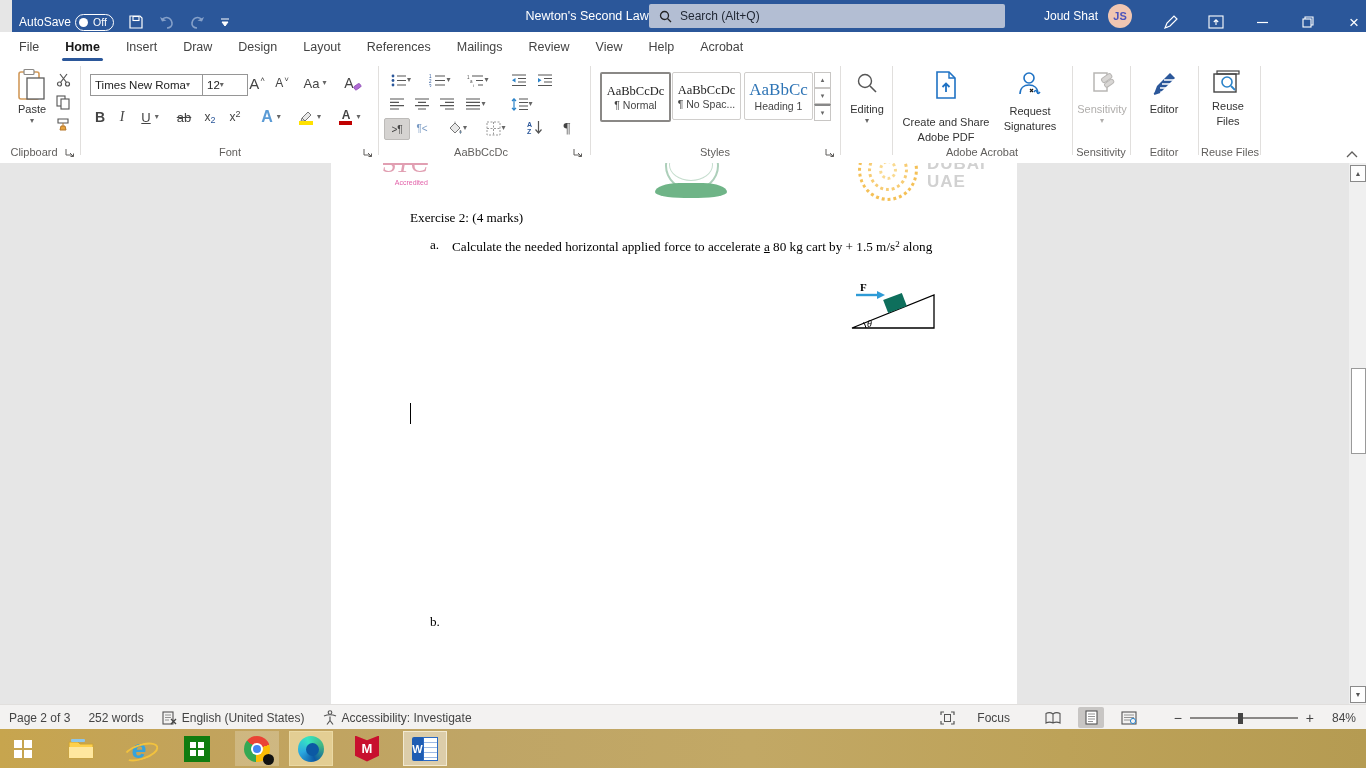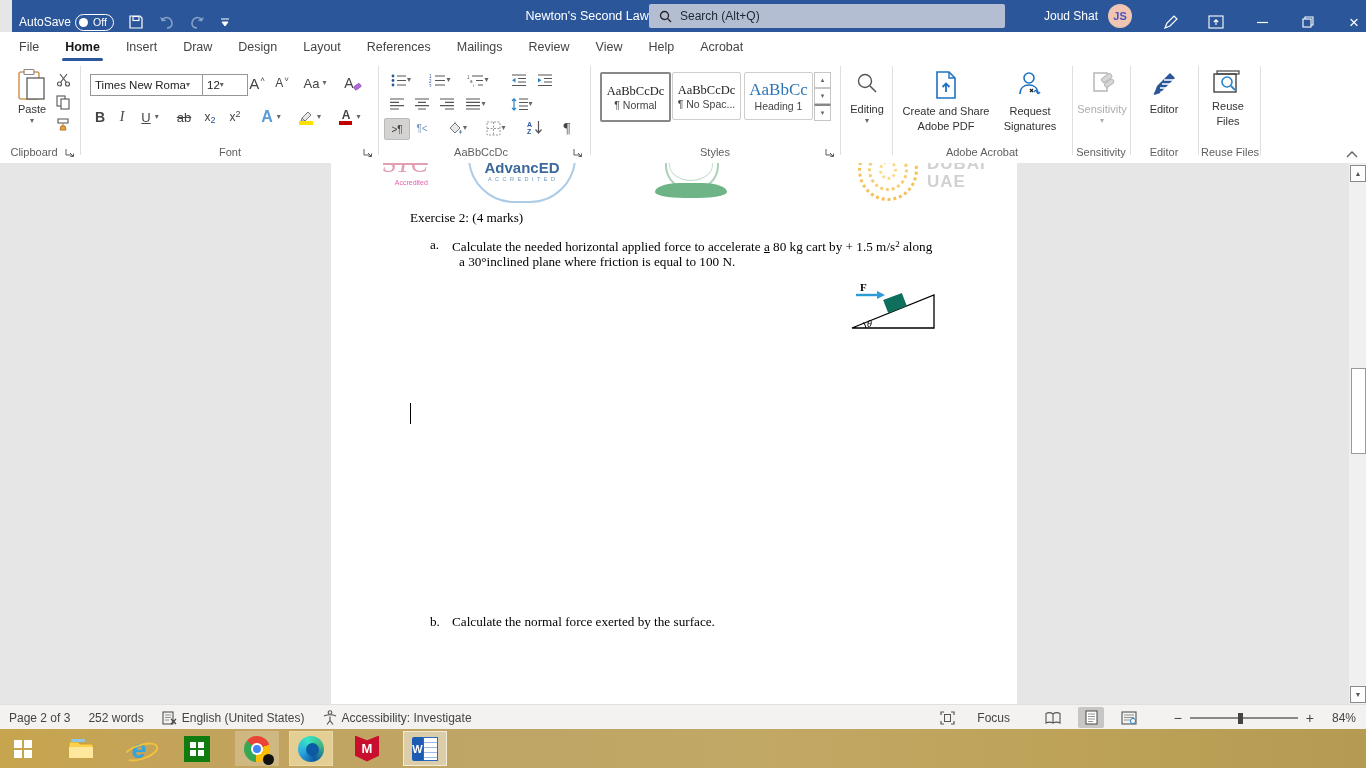--- a/index.html
+++ b/index.html
@@ -440,21 +440,21 @@
     <span style="margin-top:8px">Editing</span>
     <span class="caret">▾</span>
   </div>
 
   <div class="bigbtn" style="left:898px;top:8px;width:96px">
     <svg width="26" height="30" viewBox="0 0 26 30">
         <path d="M4 2 h12 l6 6 v20 h-18 z" fill="none" stroke="#1f72c4" stroke-width="1.6"></path>
         <path d="M16 2 v6 h6" fill="none" stroke="#1f72c4" stroke-width="1.4"></path>
         <path d="M13 22 v-8 M9.5 17 L13 13.5 L16.5 17" fill="none" stroke="#1f72c4" stroke-width="1.8"></path>
       </svg>
-    <span style="margin-top:4px">Create and Share</span>
+    <span style="margin-top:15px">Create and Share</span>
     <span>Adobe PDF</span>
   </div>
   <div class="bigbtn" style="left:996px;top:8px;width:68px">
     <svg width="28" height="30" viewBox="0 0 28 30">
         <circle cx="13" cy="8" r="5" fill="none" stroke="#1f72c4" stroke-width="1.6"></circle>
         <path d="M4 24 c0-6 4-9 9-9 s9 3 9 9" fill="none" stroke="#1f72c4" stroke-width="1.6"></path>
         <path d="M14 22 l3-3 M14 19 l3 3" stroke="#1a1a1a" stroke-width="1.2"></path>
         <path d="M18 22 q2-3 3 0 q1 3 3 0" fill="none" stroke="#1f72c4" stroke-width="1.4"></path>
       </svg>
     <span style="margin-top:4px">Request</span>
@@ -500,24 +500,20 @@
     </svg>
 </div>
 
 <div id="docarea" class="abs">
   <div id="page">
 
     <div class="logo" style="left:52px;top:-14px;text-align:right">
       <div style="font-family:'Liberation Serif',serif;font-style:italic;font-size:26px;color:#dc8fa5;text-decoration:line-through">STC</div>
       <div style="font-size:7px;color:#d49">Accredited</div>
     </div>
-    <div class="logo" style="left:137px;top:-22px;width:104px;height:58px;border:2px solid #9ec3e2;border-radius:10px 10px 46px 46px;text-align:center;background:#fff">
-      <div style="font-size:15px;font-weight:bold;color:#1b4f8a;margin-top:16px">AdvancED</div>
-      <div style="font-size:5.5px;color:#5a87b5;letter-spacing:1px">A C C R E D I T E D</div>
-    </div>
     <div class="logo" style="left:324px;top:-22px;width:72px;height:66px">
       <div style="position:absolute;left:10px;top:0;width:50px;height:46px;border:2px solid #9fc7ae;border-radius:50%"></div>
       <div style="position:absolute;left:14px;top:8px;width:42px;height:30px;border:1.5px solid #bcd8c6;border-radius:50%"></div>
       <div style="position:absolute;left:0;top:42px;width:72px;height:15px;background:#57a873;border-radius:50% 50% 60% 60%/90% 90% 60% 60%"></div>
     </div>
     <div class="logo" style="left:527px;top:-24px;width:60px;height:62px">
       <div style="position:absolute;inset:0;border:3px dotted #f3b63a;border-radius:50%"></div>
       <div style="position:absolute;inset:10px;border:3px dotted #f6c45c;border-radius:50%"></div>
       <div style="position:absolute;inset:21px;border:3px dotted #f9d47e;border-radius:50%"></div>
     </div>
@@ -526,36 +522,34 @@
       <div>UAE</div>
     </div>
 
     <div class="doctext abs" style="left:79px;top:46px">
       <span>Exercise 2: </span><span style="font-weight:normal">(4 marks)</span>
     </div>
     <div class="doctext abs" style="left:99px;top:73px">a.</div>
     <div class="doctext abs" style="left:121px;top:73px">
       <span>Calculate the needed horizontal applied force to accelerate </span><span style="text-decoration:underline">a</span><span> 80 kg cart by + 1.5 m/s</span><span style="font-size:9px;vertical-align:4px">2</span><span> along</span>
     </div>
-    <div class="doctext abs" style="left:128px;top:90px">a 30°inclined plane where friction is equal to 100 N.</div>
 
     <svg class="abs" style="left:517px;top:119px" width="90" height="52" viewBox="0 0 90 52">
       <polygon points="4,46 86,46 86,13" fill="#fff" stroke="#000" stroke-width="1.3"></polygon>
       <path d="M18 46 A 14 14 0 0 0 15.5 40.4" fill="none" stroke="#000" stroke-width="1"></path>
       <text x="19" y="44.5" font-size="10" font-style="italic" font-family="Liberation Serif,serif">θ</text>
       <rect x="37" y="14" width="20" height="14" fill="#0e6f5c" transform="rotate(-21 47 21)"></rect>
       <line x1="8" y1="13" x2="29" y2="13" stroke="#2e9bd6" stroke-width="2.4"></line>
       <polygon points="29,9 37,13 29,17" fill="#2e9bd6"></polygon>
       <text x="12" y="9" font-size="11" font-weight="bold" font-family="Liberation Serif,serif">F</text>
     </svg>
 
     <div id="cursor"></div>
 
     <div class="doctext abs" style="left:99px;top:450px">b.</div>
-    <div class="doctext abs" style="left:121px;top:450px">Calculate the normal force exerted by the surface.</div>
   </div>
 </div>
 
 <div id="vscroll" class="abs">
   <div class="sarrow" style="top:2px">
       <span>▲</span>
     </div>
   <div id="sthumb"></div>
   <div class="sarrow" style="top:523px">
       <span>▼</span>

